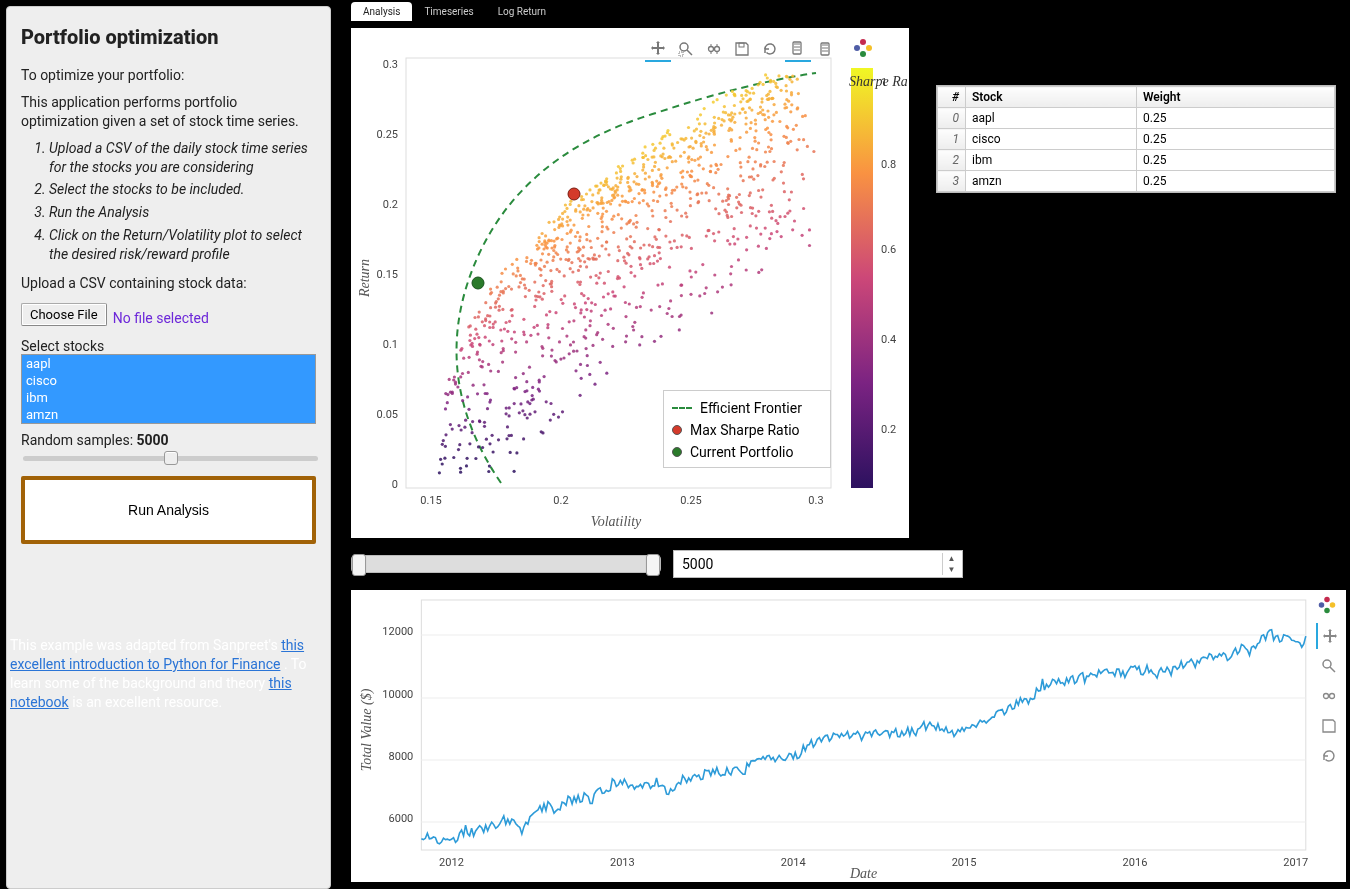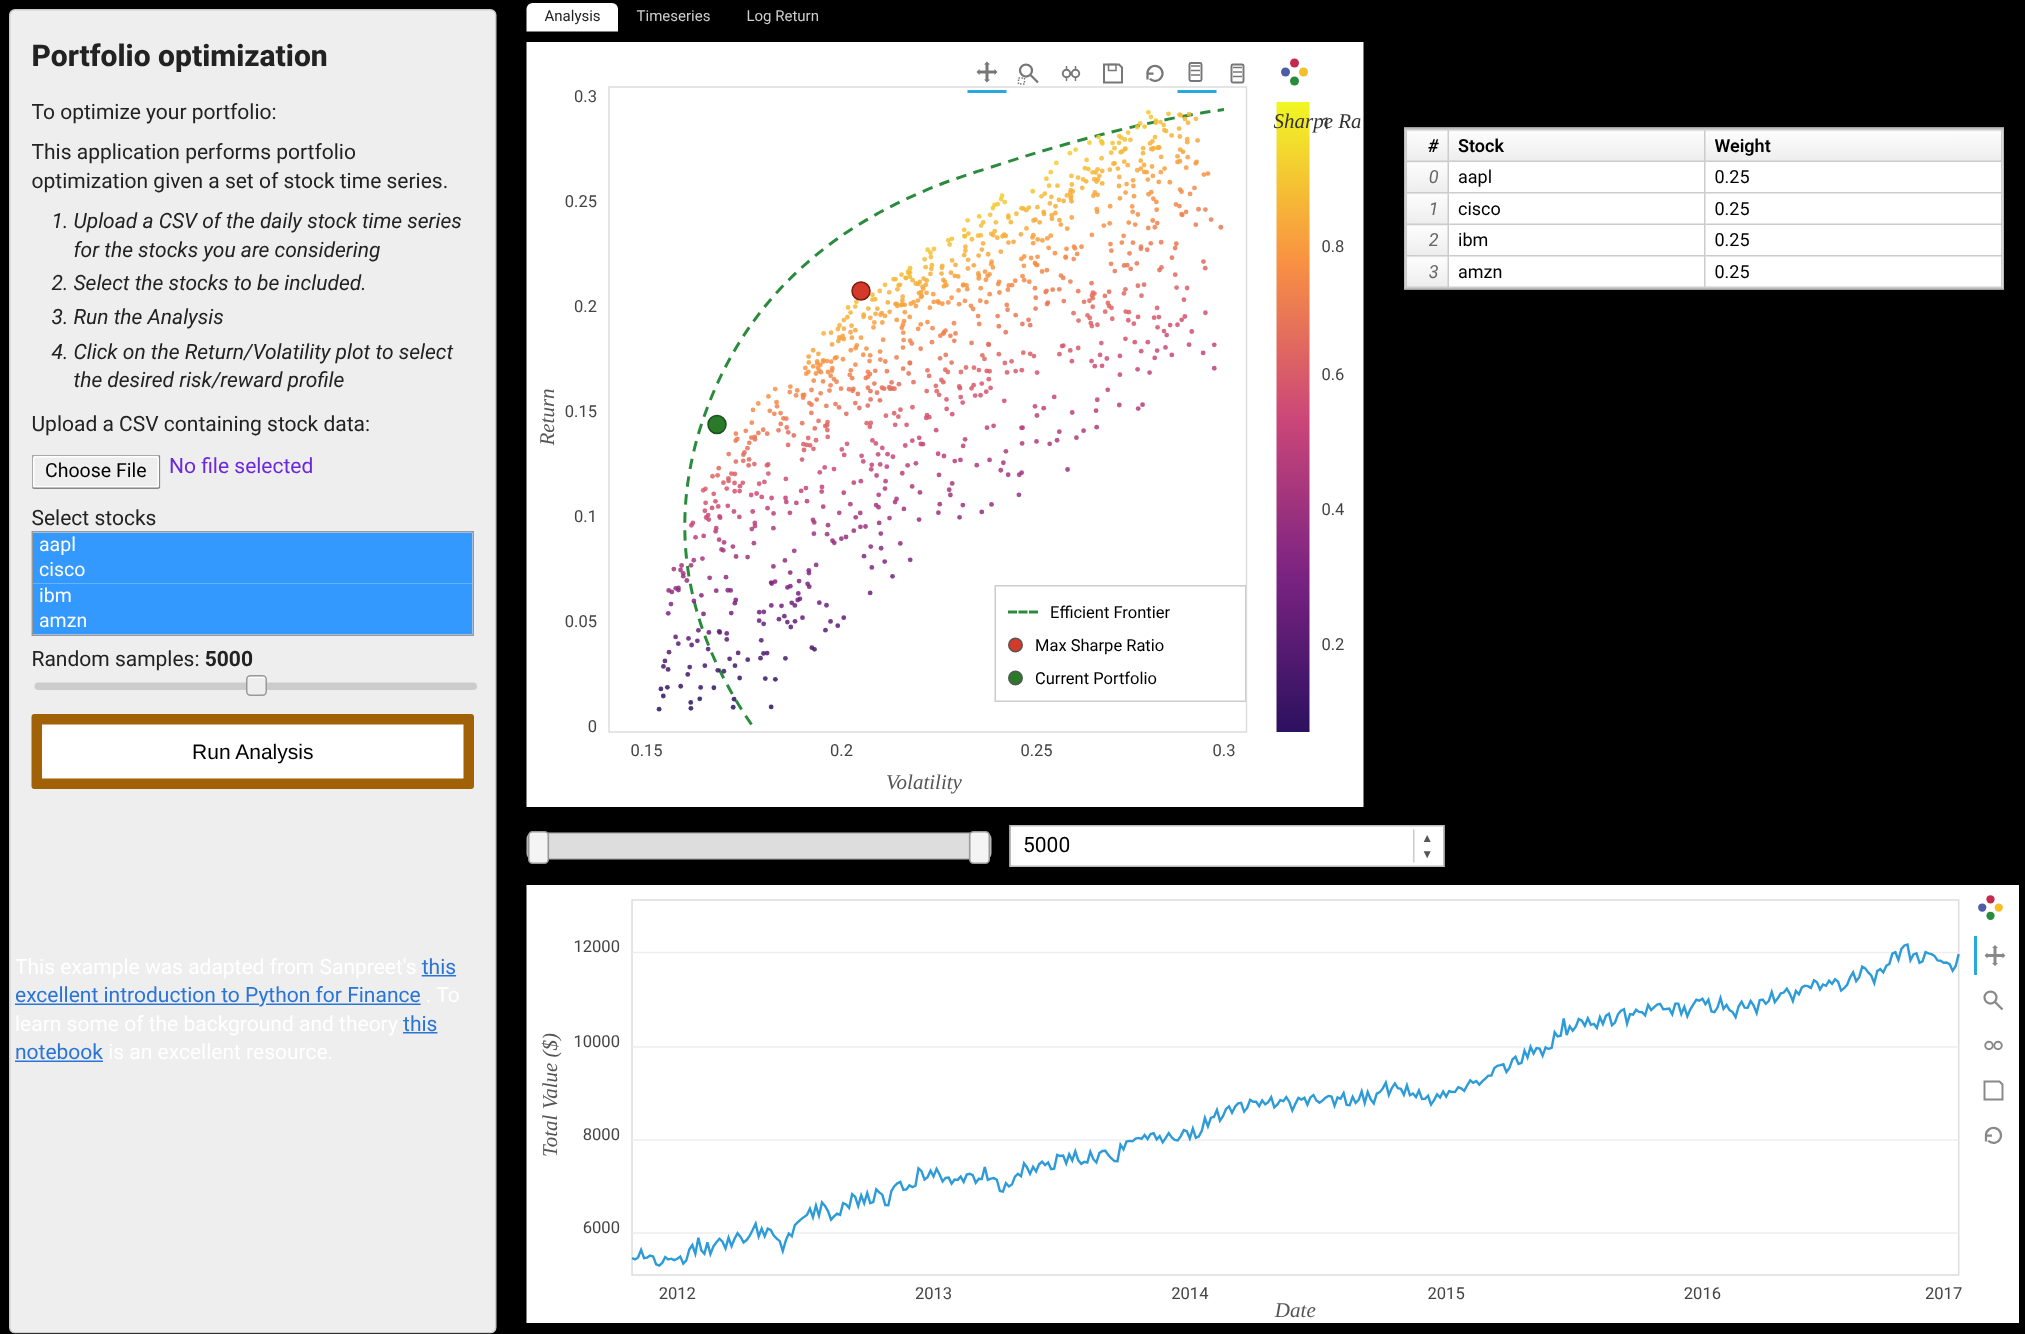--- a/index.html
+++ b/index.html
@@ -38,21 +38,21 @@
     background: #eee;
     border: 1px solid #888;
     border-top-color: #aaa;
     border-left-color: #aaa;
     border-radius: 2px;
     padding: 3px 8px;
     cursor: pointer;
     font-size: 13px;
     box-shadow: inset 0 0 0 1px #fff;
   }
-  .file-row { margin: 10px 0 12px 0; display: flex; align-items: flex-start; gap: 6px; }
+  .file-row { margin: 10px 0 12px 0; display: flex; align-items: flex-end; gap: 6px; }
   .file-row span { color: #6d28d9; }
   .multi-select {
     width: 295px;
     height: 70px;
     border: 1px solid #999;
     background: #fff;
     overflow-y: scroll;
     font-size: 13px;
     position: relative;
   }
@@ -74,22 +74,22 @@
     margin-top: 6px;
   }
   .h-slider::-webkit-slider-thumb {
     -webkit-appearance: none;
     width: 14px; height: 14px;
     background: #eee; border: 1px solid #999; border-radius: 3px;
     box-shadow: inset 0 1px 0 #fff;
   }
   .run-btn {
     display: block; width: 100%;
-    padding: 10px 0; margin-top: 6px;
-    background: #fff; border: 7px solid #a16207; border-radius: 2px;
+    padding: 22px 0; margin-top: 6px;
+    background: #fff; border: 4px solid #a16207; border-radius: 2px;
     cursor: pointer; text-align: center; font-size: 14px;
   }
   .credits {
     margin: 16px 4px 0 4px;
     font-size: 14px;
     line-height: 1.35;
     color: #fff;
   }
   .credits a { color: #2a74d6; text-decoration: underline; }
 
@@ -123,21 +123,21 @@
   .bokeh-logo {
     position: absolute; right: 34px; top: 8px;
     width: 24px; height: 24px;
   }
   .axis-label { font-family: Georgia, serif; font-style: italic; font-size: 14px; fill: #555; }
   .tick { font-size: 11px; fill: #444; }
   .legend-box {
     position: absolute; left: 312px; top: 362px;
     width: 168px; height: 78px;
     border: 1px solid #ccc; background: #fff;
-    padding: 6px 8px; font-size: 11px;
+    padding: 6px 8px; font-size: 14px;
   }
   .legend-item { display: flex; align-items: center; gap: 8px; height: 22px; }
   .legend-dash {
     width: 20px; height: 0; border-top: 2px dashed #2a8b3d;
   }
   .legend-dot { width: 10px; height: 10px; border-radius: 50%; border: 1px solid #555; }
   .colorbar-title {
     position: absolute; left: 498px; top: 46px;
     font-family: Georgia, serif; font-style: italic; font-size: 14px; color: #333;
     width: 58px; overflow: hidden; white-space: nowrap;

